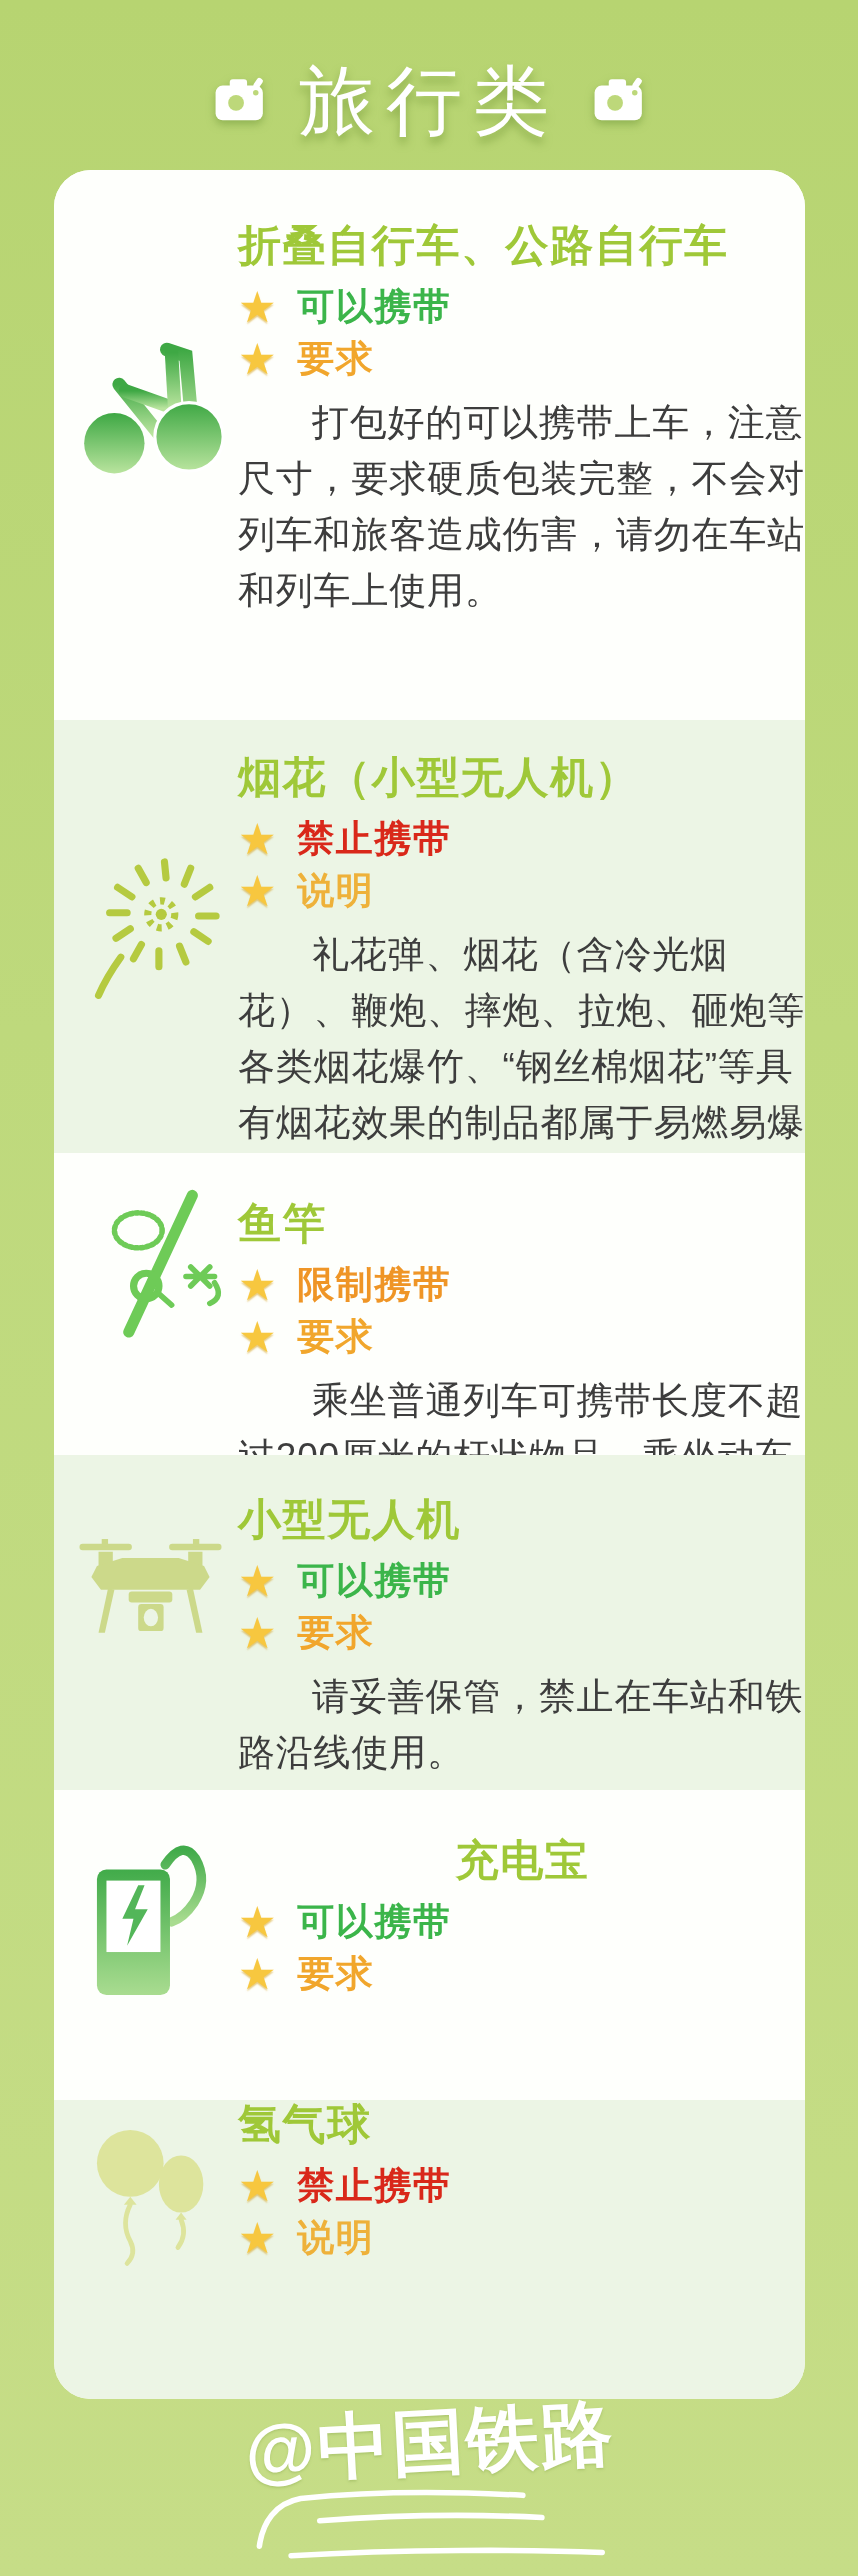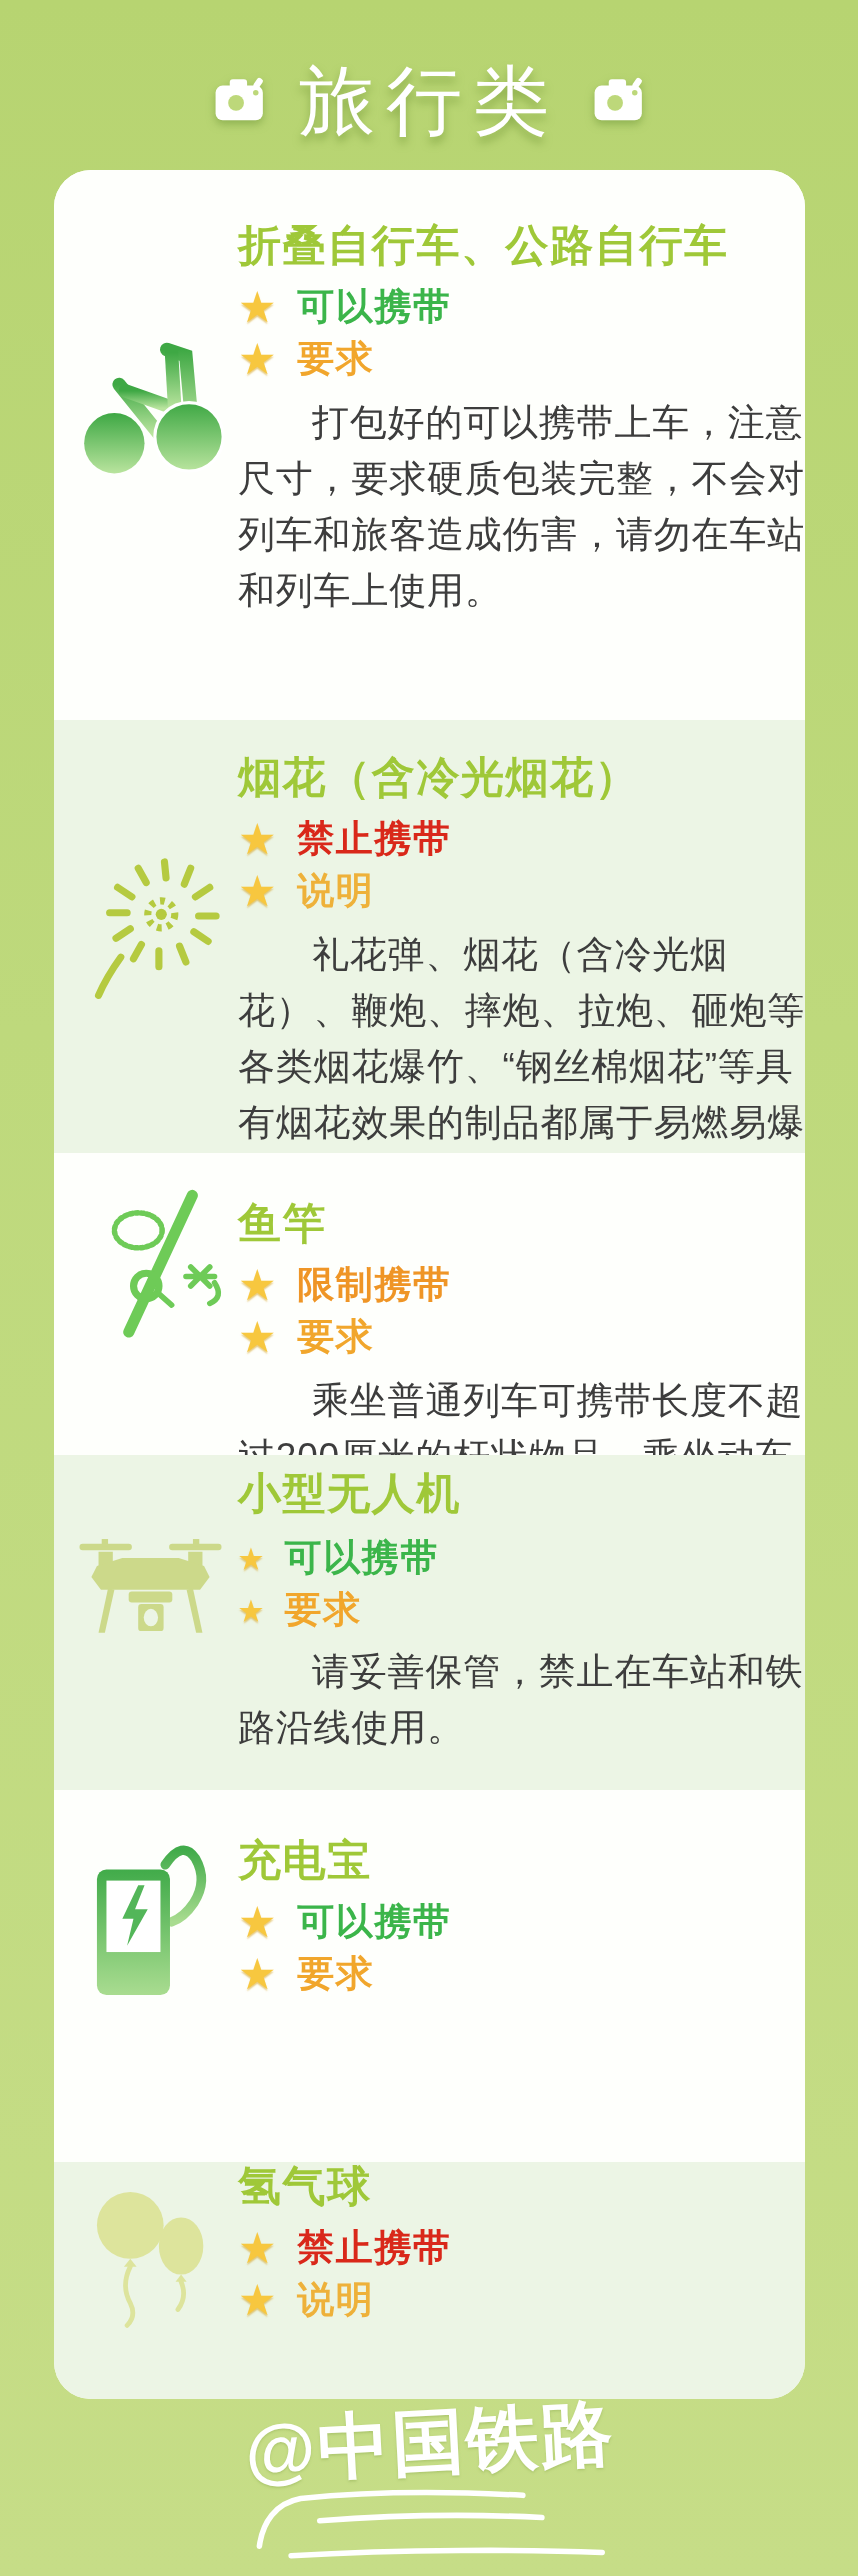--- a/index.html
+++ b/index.html
@@ -22,22 +22,22 @@
   .board{
     position:absolute;left:54px;top:170px;width:751px;height:2229px;
     border-radius:37px;overflow:hidden;background:#fefffc;
   }
   .card{position:relative;box-sizing:border-box;}
   .card.tint{background:#ecf5e5;}
   .card.white{background:#fefffc;}
   .c1{height:550px;padding-top:51px;}
   .c2{height:433px;padding-top:33px;}
   .c3{height:302px;padding-top:46px;}
-  .c4{height:335px;padding-top:17px;font-family:Liberation Mono, monospace;}
-  .c5{height:372px;padding-top:46px;}
+  .c4{height:335px;padding-top:40px;}
+  .c5{height:310px;padding-top:46px;text-align:center;}
   .c6{height:324px;}
   .content{margin-left:184px;width:569px;}
   .card-title{
     margin:0 0 11px 0;font-size:43px;font-weight:bold;color:#9fc838;
     letter-spacing:1.6px;line-height:1.15;
   }
   .row{display:flex;align-items:center;gap:20.7px;height:52px;}
   .star{
     font-size:43px;line-height:1;color:#f7c73f;
     text-shadow:0 2.4px 1.6px rgba(214,160,30,.55);
@@ -147,21 +147,21 @@
           <path d="M26 84 L48 84"></path>
             <path d="M36 52 L54 64"></path>
             <path d="M62 28 L72 46"></path>
           <path d="M40 140 Q22 165 12 188"></path>
         </g>
         <circle cx="91" cy="86" r="17" fill="none" stroke="#b5ca40" stroke-width="9" stroke-dasharray="6 7"></circle>
         <circle cx="91" cy="86" r="7" fill="#b5ca40"></circle>
       </svg>
     </span>
     <div class="content">
-      <h2 class="card-title">烟花（含冷光烟花）</h2>
+      <h2 class="card-title">烟花（小型无人机）</h2>
       <div class="row">
         <span class="star">★</span>
         <span class="row-label" style="color: rgb(217, 40, 26);">禁止携带</span>
       </div>
       <div class="row">
         <span class="star">★</span>
         <span class="row-label" style="color: rgb(238, 177, 58);">说明</span>
       </div>
       <p class="body-text">礼花弹、烟花（含冷光烟花）、鞭炮、摔炮、拉炮、砸炮等各类烟花爆竹、“钢丝棉烟花”等具有烟花效果的制品都属于易燃易爆物品。</p>
     </div>

